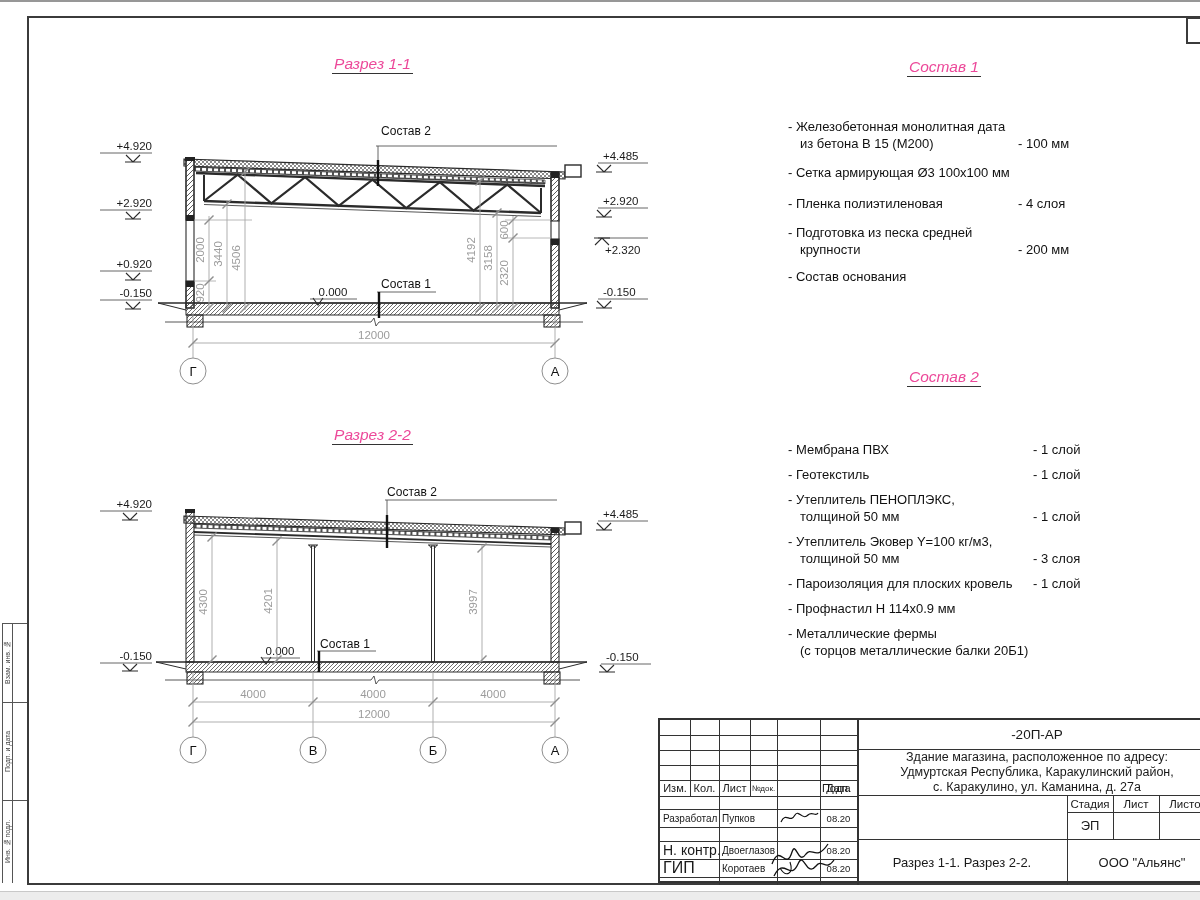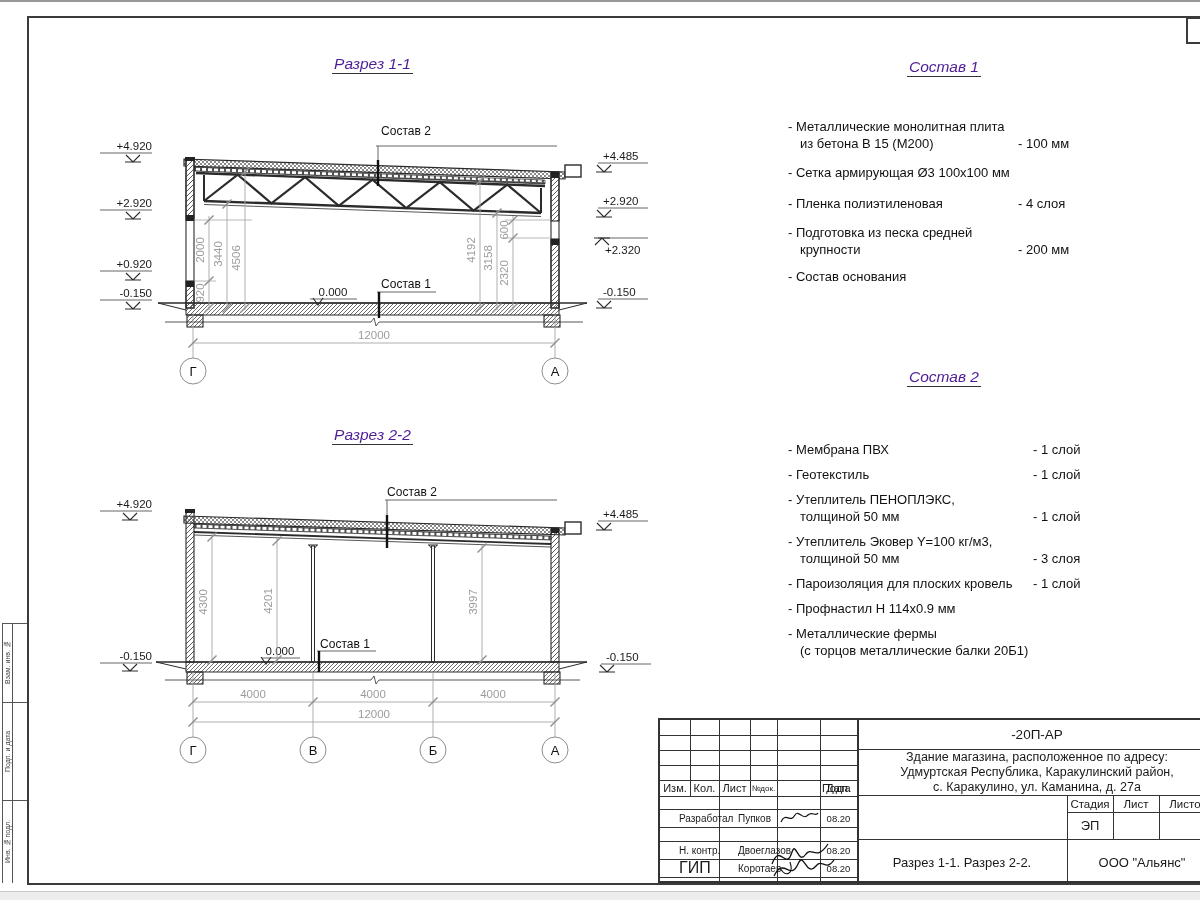--- a/index.html
+++ b/index.html
@@ -11,37 +11,37 @@
   .paper-bottom{left:0;top:891px;width:1200px;height:9px;background:#ececec;border-top:1px solid #c8c8c8;}
   
   .frame{left:27px;top:16px;width:1186px;height:865px;border:2px solid #3b3b3b;}
   .tr-box{left:1186px;top:17px;width:34px;height:23px;border:2px solid #3b3b3b;background:#fff;}
   
   .strip-v{width:0;border-left:1px solid #555;}
   .strip-h{height:0;border-top:1px solid #555;}
   .strip-label{width:10px;display:flex;align-items:center;justify-content:center;
     writing-mode:vertical-rl;transform:rotate(180deg);font-size:7px;color:#444;white-space:nowrap;overflow:hidden;}
   
-  .dwg-title{font-style:italic;font-size:15.5px;color:#4c1d95;text-align:center;}
+  .dwg-title{font-style:italic;font-size:15.5px;color:#ec4899;text-align:center;}
   .dwg-title span{border-bottom:1.2px solid #333;padding:0 2px 1px 2px;}
   
   .comp{width:320px;}
   .comp-item{position:relative;font-size:13px;line-height:17px;color:#111;margin-bottom:12px;}
   .comp2 .comp-item{margin-bottom:8px;}
   .comp-item .cont{padding-left:12px;}
   .comp-val{position:absolute;bottom:0;white-space:nowrap;}
   .comp1 .comp-val{left:230px;}
   .comp2 .comp-val{left:245px;}
   
   .tb{left:658px;top:718px;width:557px;height:165px;border:2px solid #333;box-sizing:border-box;background:#fff;}
   .tb .vl{position:absolute;width:0;border-left:1px solid #333;}
   .tb .vl2{border-left-width:2px;}
   .tb .hl{position:absolute;height:0;border-top:1px solid #333;}
   .tb .cell{position:absolute;display:flex;align-items:center;justify-content:center;text-align:center;overflow:hidden;}
-  .tb .left{justify-content:flex-start;text-align:left;padding-left:19px;}
+  .tb .left{justify-content:flex-start;text-align:left;padding-left:3px;}
   svg text{font-family:"Liberation Sans",sans-serif;}
   .dtx{fill:#9c9c9c;font-size:11.5px;}
   .etx{fill:#1a1a1a;font-size:11.5px;}
   .ctx{fill:#111;font-size:12px;}
   .atx{fill:#111;font-size:13px;}
 </style>
 </head>
 <body>
 
 <div class="abs paper-topline"></div>
@@ -357,21 +357,21 @@
     <text class="etx" x="521" y="241" text-anchor="start">-0.150</text>
     <line x1="516" y1="244" x2="566" y2="244" stroke="#555" stroke-width="0.9"></line>
     <path d="M515,245 L522,252 L529,245 M514,252 L530,252" stroke="#2b2b2b" stroke-width="1.1" fill="none"></path>
   </g>
 </svg>
 
 <div class="abs dwg-title" style="left:844px;top:58px;width:200px;"><span>Состав 1</span></div>
 
 <div class="abs comp comp1" style="left:788px;top:118px;">
   <div class="comp-item">
-    <div>- Металлические  монолитная плита</div>
+    <div>- Железобетонная  монолитная дата</div>
     <div class="cont">из бетона В 15 (М200)</div>
     <span class="comp-val">- 100 мм</span>
   </div>
   <div class="comp-item" style="margin-bottom:14px;">
     <div>- Сетка армирующая Ø3 100x100 мм</div>
     <span class="comp-val"></span>
   </div>
   <div class="comp-item">
     <div>- Пленка полиэтиленовая</div>
     <span class="comp-val">-  4 слоя</span>
@@ -450,21 +450,21 @@
   <div class="cell" style="left:0;top:60px;width:30px;height:16px;font-size:11px;">Изм.</div>
   <div class="cell" style="left:30px;top:60px;width:29px;height:16px;font-size:11px;">Кол.</div>
   <div class="cell" style="left:59px;top:60px;width:31px;height:16px;font-size:11px;">Лист</div>
   <div class="cell" style="left:90px;top:60px;width:27px;height:16px;font-size:8px;">№док.</div>
   <div class="cell" style="left:117px;top:60px;width:43px;height:16px;font-size:11px;padding-left:38px;">Подп.</div>
   <div class="cell" style="left:160px;top:60px;width:37px;height:16px;font-size:11px;">Дата</div>
 
   <div class="cell left" style="left:0;top:89px;width:59px;height:18px;font-size:10px;">Разработал</div>
   <div class="cell left" style="left:59px;top:89px;width:58px;height:18px;font-size:10px;">Пупков</div>
   <div class="cell" style="left:160px;top:89px;width:37px;height:18px;font-size:9.5px;">08.20</div>
-  <div class="cell left" style="left:0;top:121px;width:59px;height:18px;font-size:10px;">Н. контр.</div>
+  <div class="cell left" style="left:0;top:121px;width:59px;height:18px;font-size:14px;">Н. контр.</div>
   <div class="cell left" style="left:59px;top:121px;width:58px;height:18px;font-size:10px;">Двоеглазов</div>
   <div class="cell" style="left:160px;top:121px;width:37px;height:18px;font-size:9.5px;">08.20</div>
   <div class="cell left" style="left:0;top:139px;width:59px;height:18px;font-size:16px;">ГИП</div>
   <div class="cell left" style="left:59px;top:139px;width:58px;height:18px;font-size:10px;">Коротаев</div>
   <div class="cell" style="left:160px;top:139px;width:37px;height:18px;font-size:9.5px;">08.20</div>
 
   <svg class="abs" style="left:118px;top:88px;" width="42" height="20">
     <path d="M3,14 C8,3 12,16 17,7 C21,1 24,13 30,7 C34,3 38,9 40,5" stroke="#111" stroke-width="1.2" fill="none"></path>
   </svg>
   <svg class="abs" style="left:106px;top:118px;" width="72" height="46">

